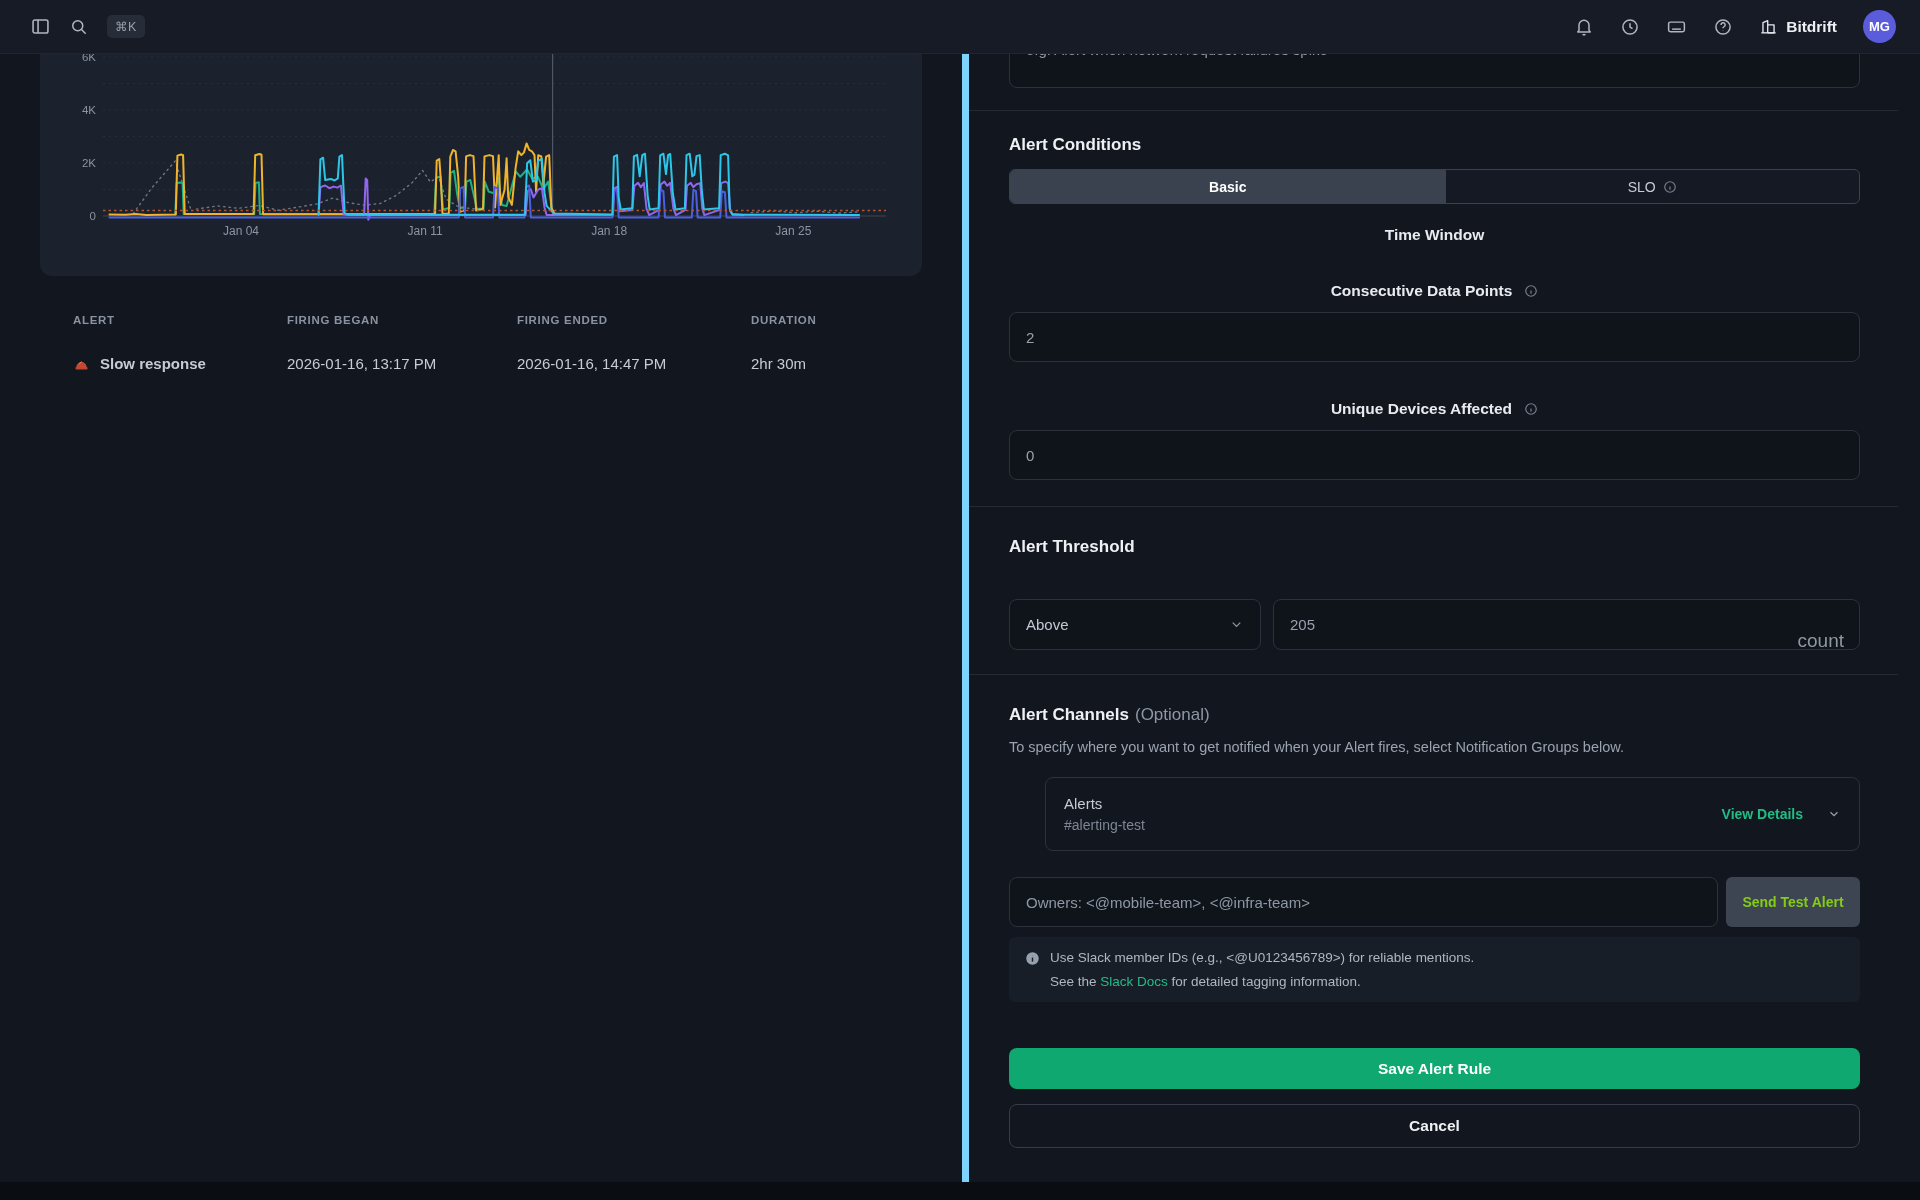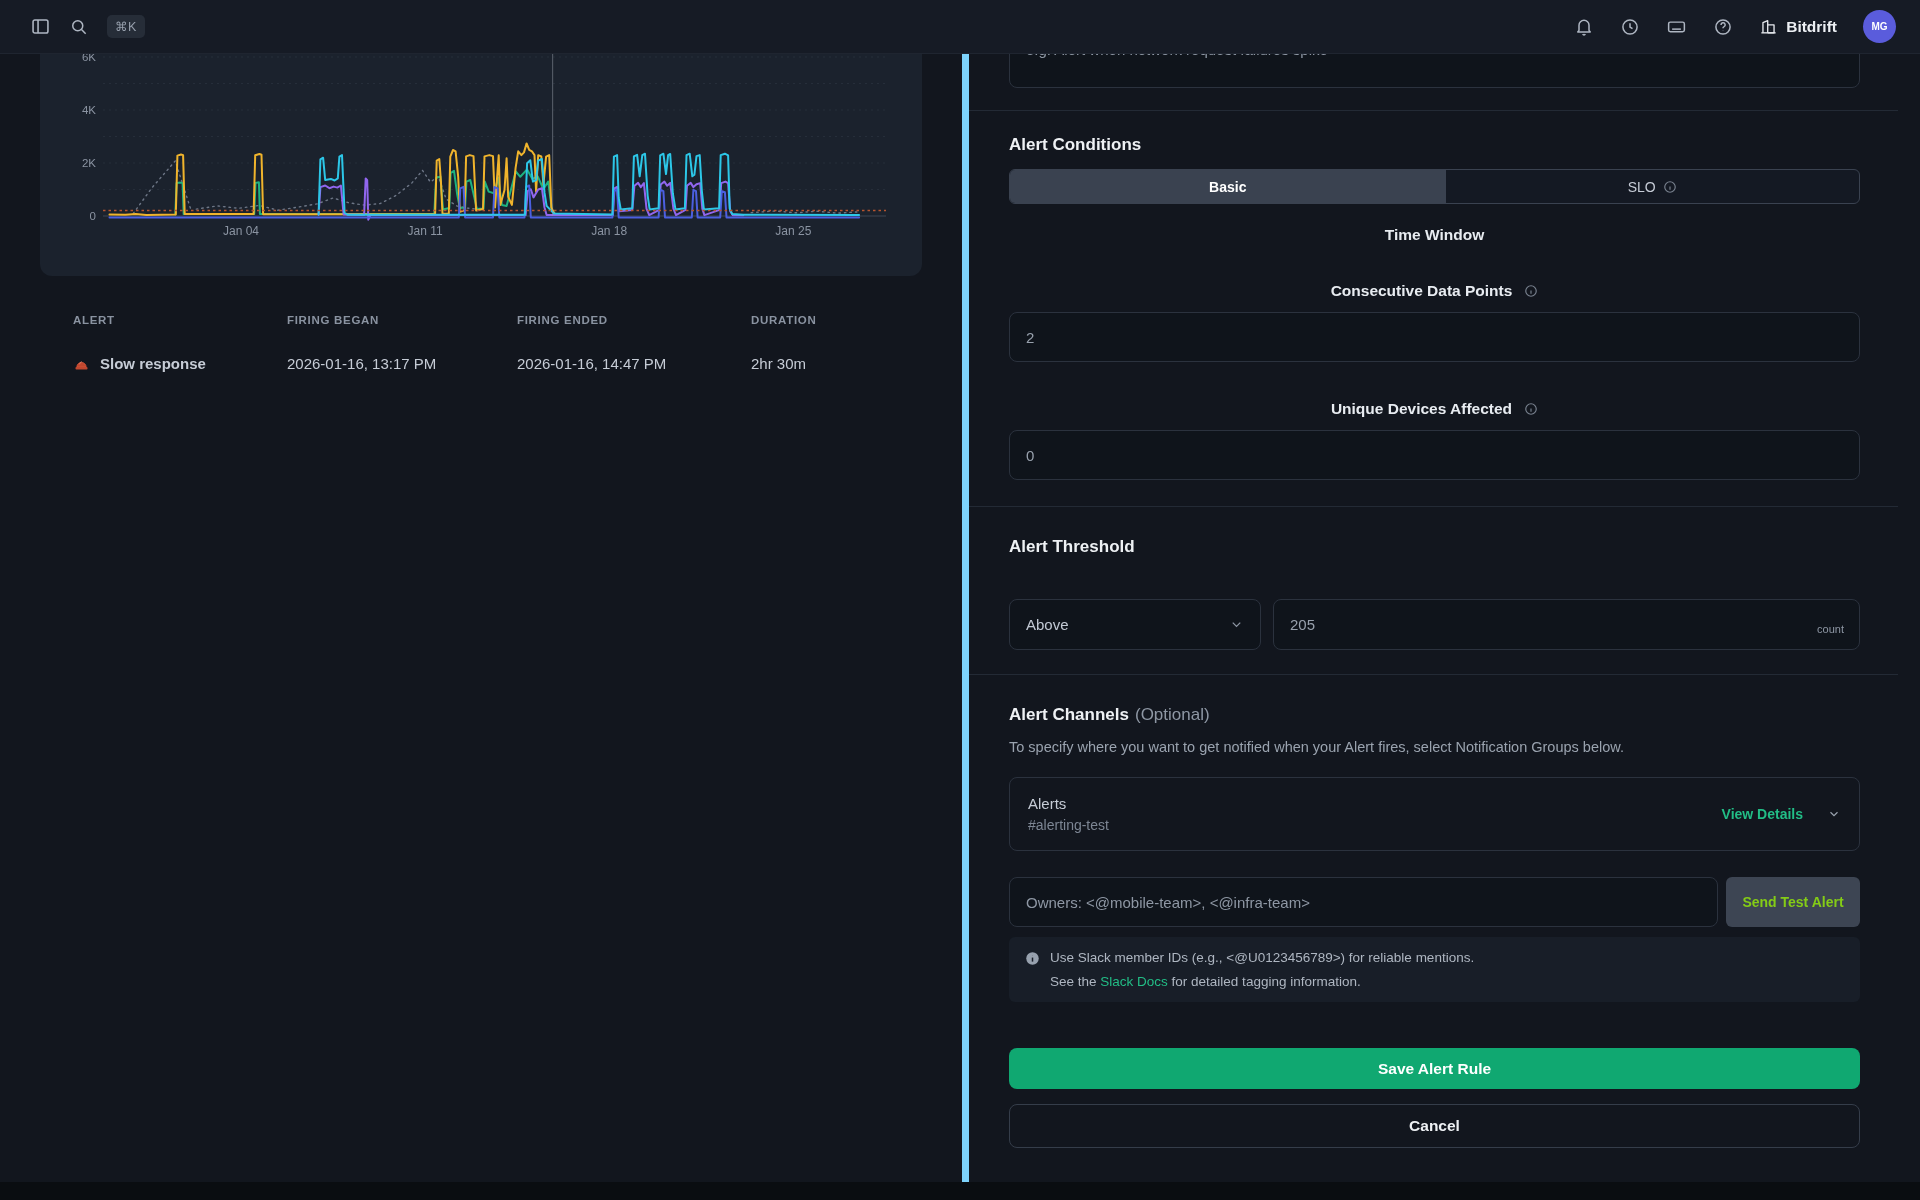--- a/index.html
+++ b/index.html
@@ -23,21 +23,21 @@
   .icon-btn { color:#aeb6c2; display:flex; align-items:center; justify-content:center; cursor:pointer; }
   .kbd-badge {
     background:#262d38; color:#97a0ad; font-size:12.5px; border-radius:5px;
     padding:4px 8px; letter-spacing:.5px;
   }
   .nav-right { display:flex; align-items:center; gap:26px; }
   .brand { display:flex; align-items:center; gap:8px; color:#edf0f4; font-weight:bold; font-size:15.5px; }
   .avatar {
     width:33px; height:33px; border-radius:50%; background:#5a5cdc; color:#fff;
     display:flex; align-items:center; justify-content:center;
-    font-size:10px; font-weight:bold; cursor:pointer;
+    font-size:13px; font-weight:bold; cursor:pointer;
   }
 
   
   .left-panel {
     position:absolute; top:0; left:0; width:962px; height:1182px; overflow:hidden;
   }
   .right-panel {
     position:absolute; top:0; left:962px; width:958px; height:1182px;
     border-left:7px solid #7dd3fc; padding:0 60px 0 40px; overflow:hidden;
   }
@@ -92,28 +92,28 @@
     margin-top:12px; width:100%; height:50px; background:#0f141b;
     border:1px solid #2b323e; border-radius:8px; color:#98a1ad; font-size:15px;
     padding:0 16px; font-family:"Liberation Sans", sans-serif; outline:none;
   }
   .mt38 { margin-top:38px; }
   .threshold-row { margin-top:42px; display:flex; gap:12px;border-radius:14px; }
   .threshold-row .select-box { margin-top:0; width:252px; flex:0 0 252px; height:51px; }
   .unit-input-wrap { position:relative; flex:1; }
   .unit-input-wrap .text-input { margin-top:0; height:51px; }
   .unit {
-    position:absolute; right:16px; top:4px; height:51px; display:flex; align-items:center;
-    color:#8e97a4; font-size:11px; pointer-events:none;
+    position:absolute; right:16px; top:16px; height:51px; display:flex; align-items:center;
+    color:#8e97a4; font-size:19px; pointer-events:none;
   }
   .optional { color:#8e97a4; font-weight:400; margin-left:6px; }
   .channels-desc { margin-top:14px; font-size:14.5px; color:#9aa3af; }
   .channel-card {
     margin-top:22px; border:1px solid #2b323e; border-radius:8px; height:74px;
-    display:flex; align-items:center; justify-content:space-between; padding:0 18px;
+    display:flex; align-items:center; justify-content:space-between; padding:0 18px;margin-left:36px;
   }
   .ch-name { font-size:15px; color:#c6ccd6; }
   .ch-slack { font-size:14px; color:#7d8694; margin-top:5px; }
   .view-details { display:flex; align-items:center; gap:24px; color:#22bd86;
                   font-size:14px; font-weight:600; cursor:pointer; }
   .view-details .chev { color:#9aa3af; }
   .owners-row { margin-top:26px; display:flex; gap:8px; }
   .owners-row .text-input { margin-top:0; height:50px; flex:1; }
   .send-test-btn {
     flex:0 0 134px; height:50px; background:#3d4king; background:#3d4553; border:none; border-radius:6px;

